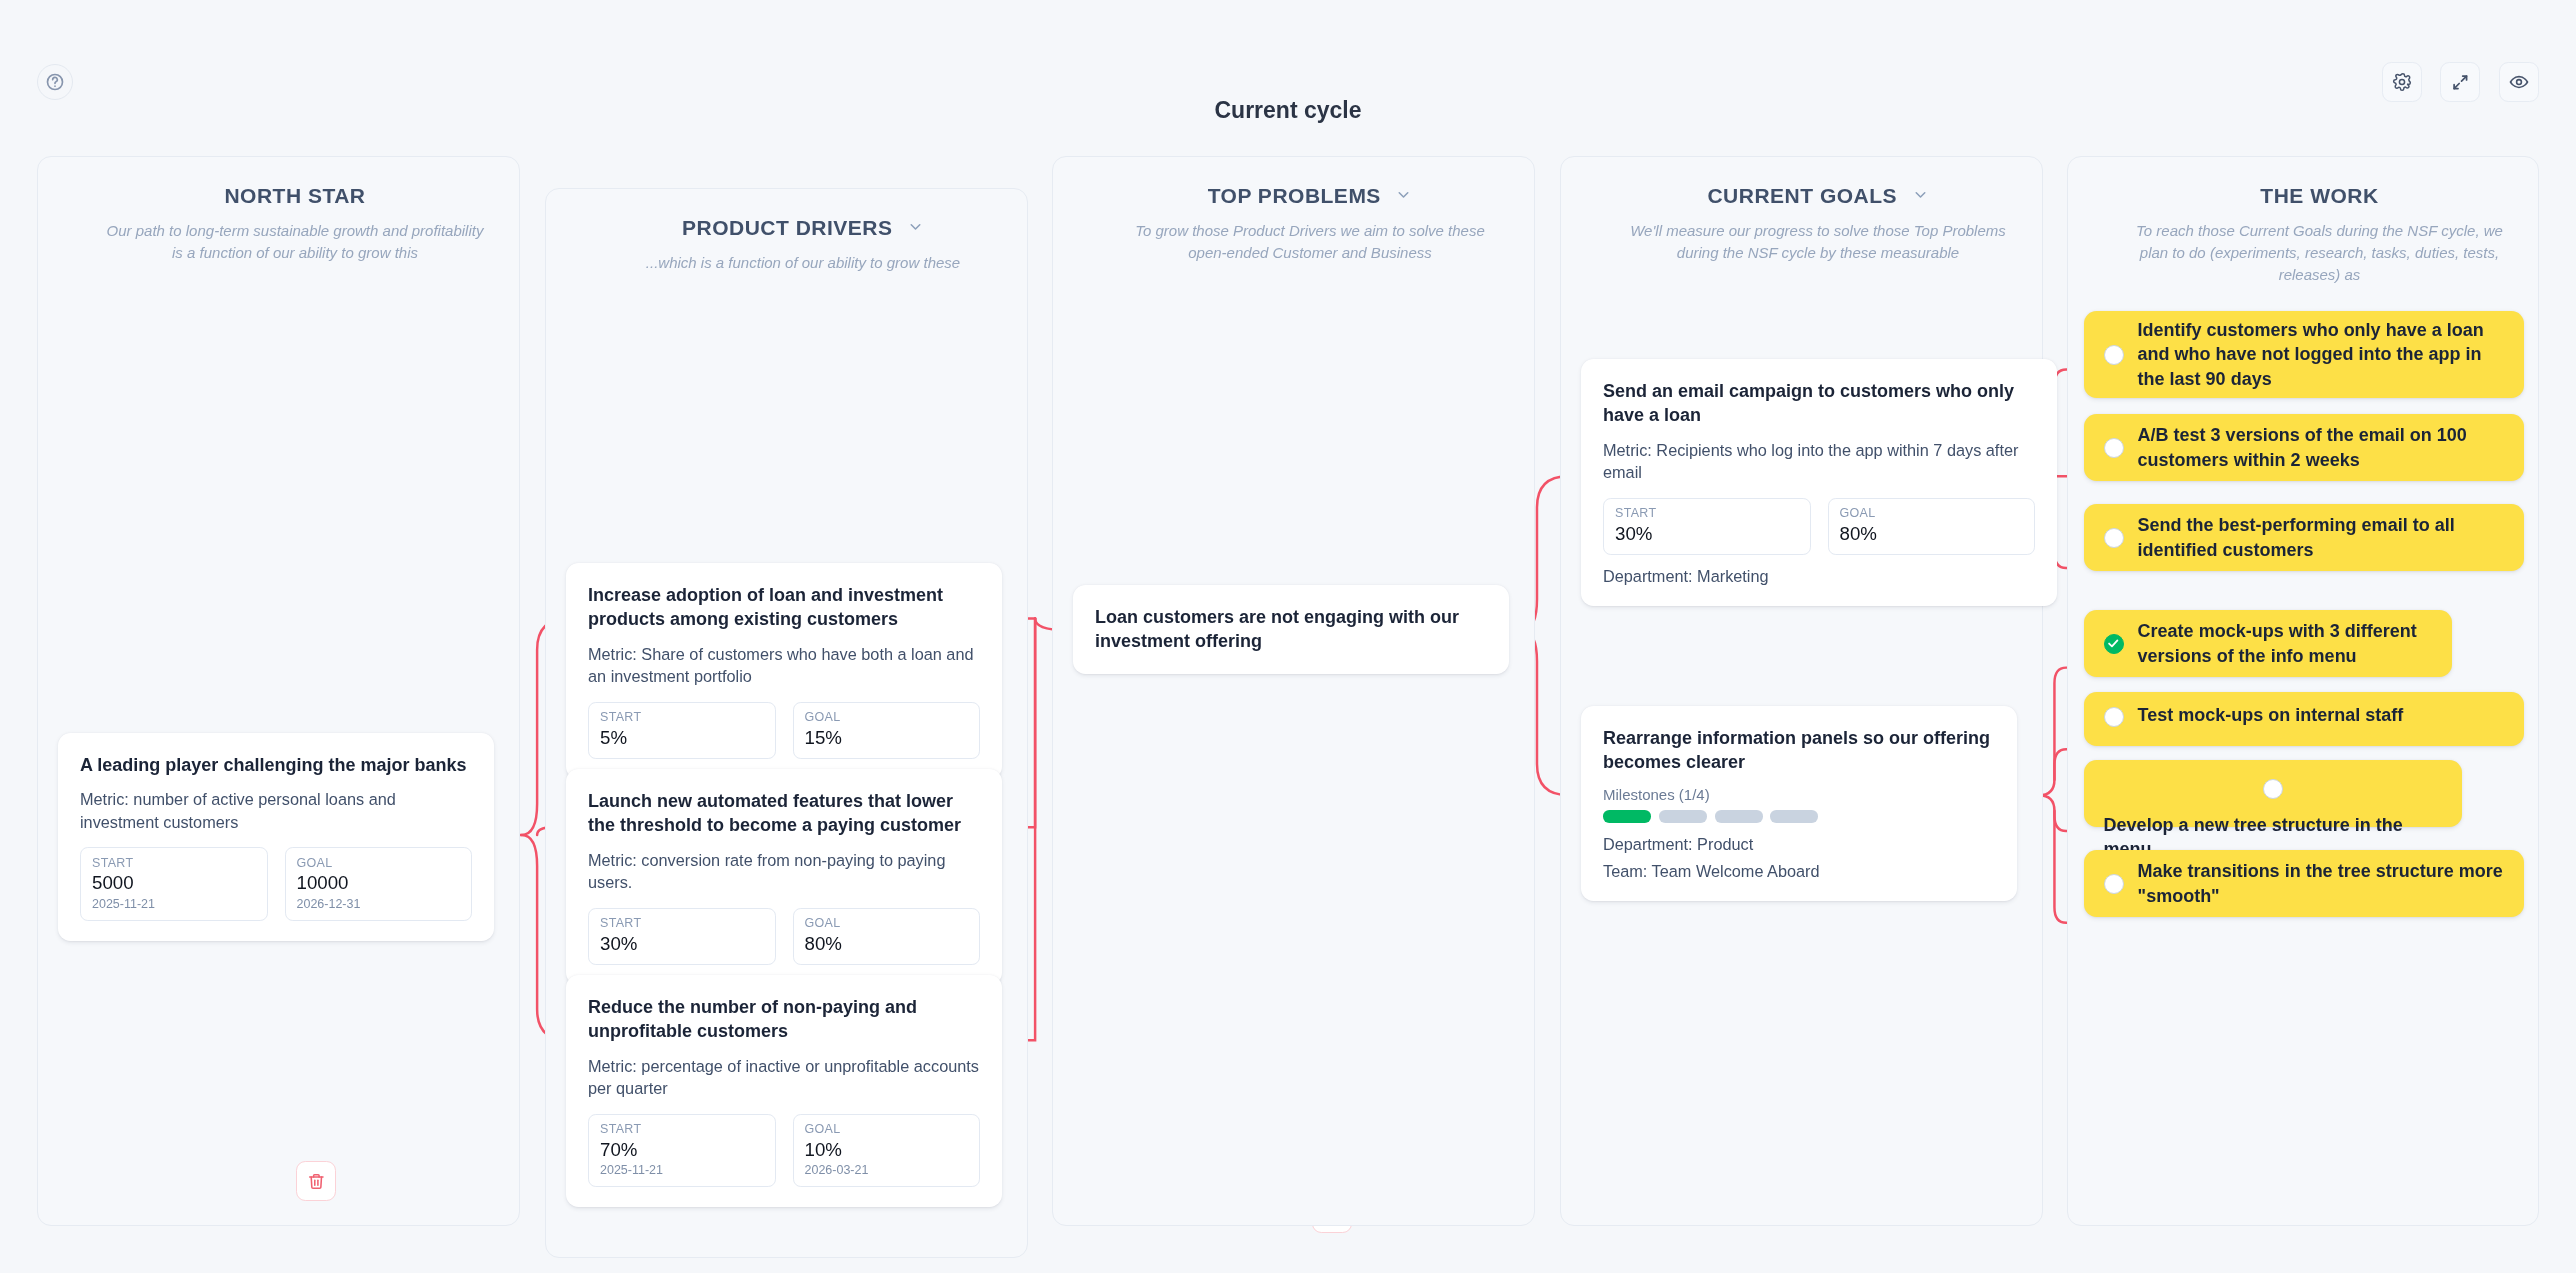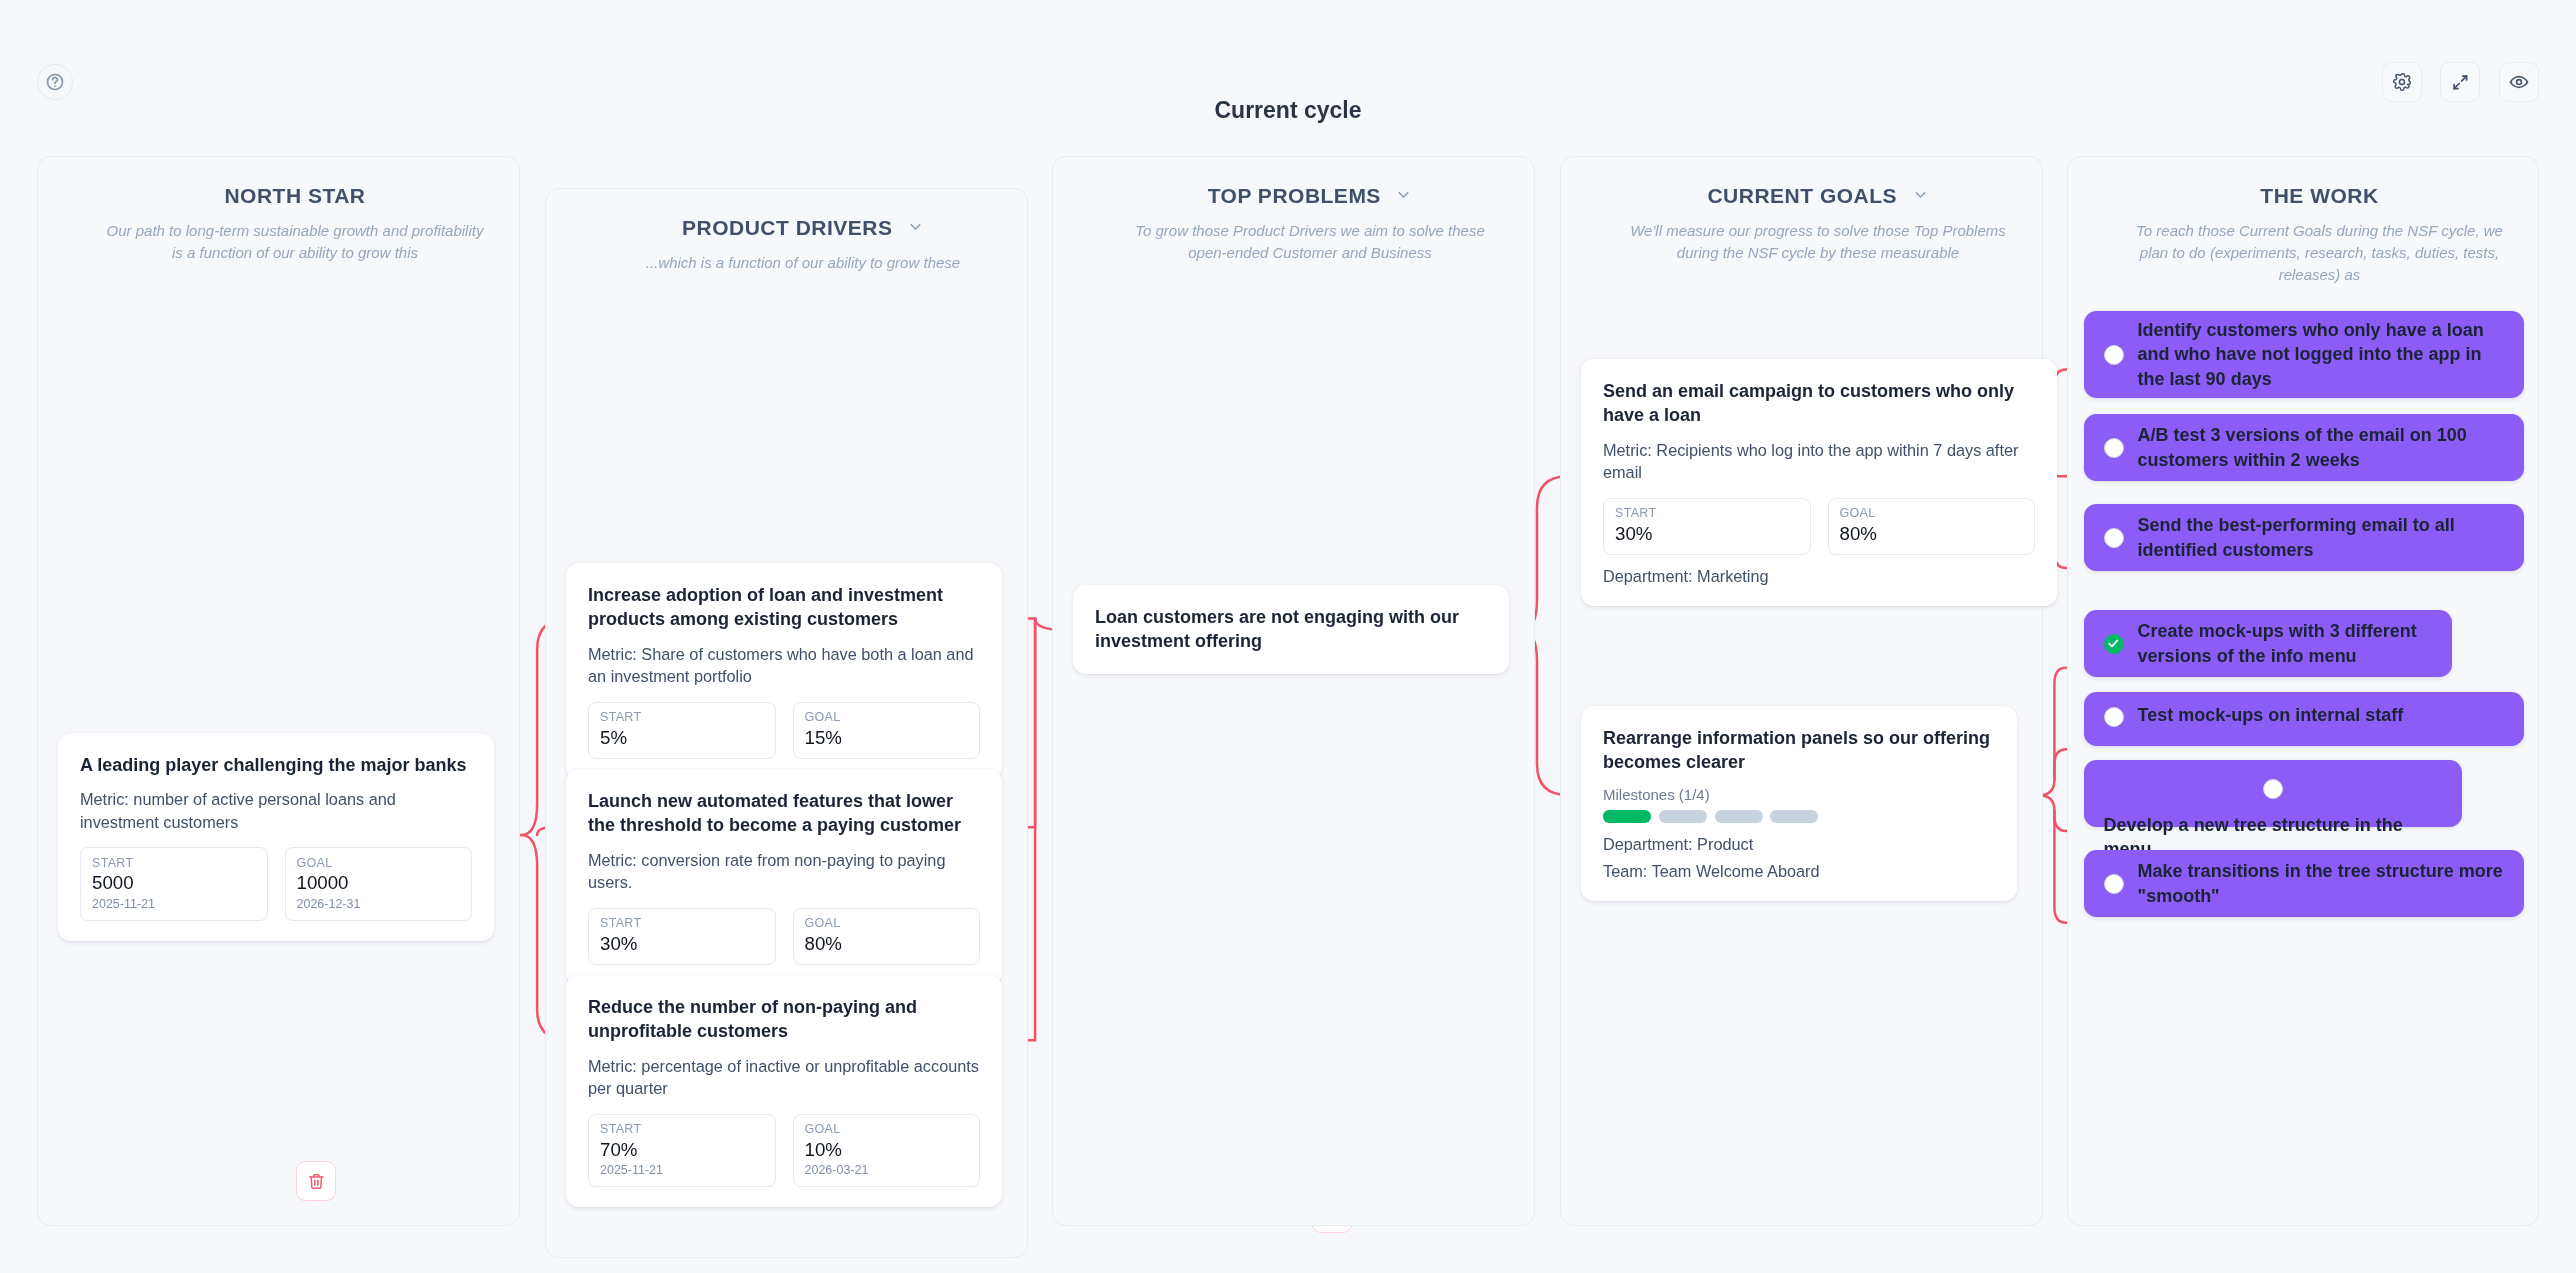--- a/index.html
+++ b/index.html
@@ -79,21 +79,21 @@
   .kpi-date { font-size: 12.5px; color: #7f8fa8; margin-top: 2.3px; }
   .card-meta { margin-top: 12.5px; font-size: 16.3px; color: #41506a; }
   .ms-label { margin-top: 11px; font-size: 15px; color: #6b7b95; }
   .ms-bars { display: flex; gap: 7.8px; margin-top: 7.8px; }
   .ms-bar { width: 48px; height: 12.5px; border-radius: 6.2px; background: #c9d3e0; }
   .ms-bar.done { background: #00b964; }
 
   
   .work-item {
     position: absolute;
-    background: #8b5cf6; border-radius: 12.5px;
+    background: #fde047; border-radius: 12.5px;
     box-shadow: 0 1.6px 4.7px rgba(30,41,59,.08), 0 0.8px 1.6px rgba(30,41,59,.05);
     padding: 18.7px 20px; display: flex; align-items: center; gap: 14px;
   }
   .check {
     flex: 0 0 auto; width: 20px; height: 20px; border-radius: 50%;
     border: 1.6px solid #cbd5e2; background: #fff;
   }
   .check.done {
     border-color: #00b964; background: #00b964;
     display: flex; align-items: center; justify-content: center;

